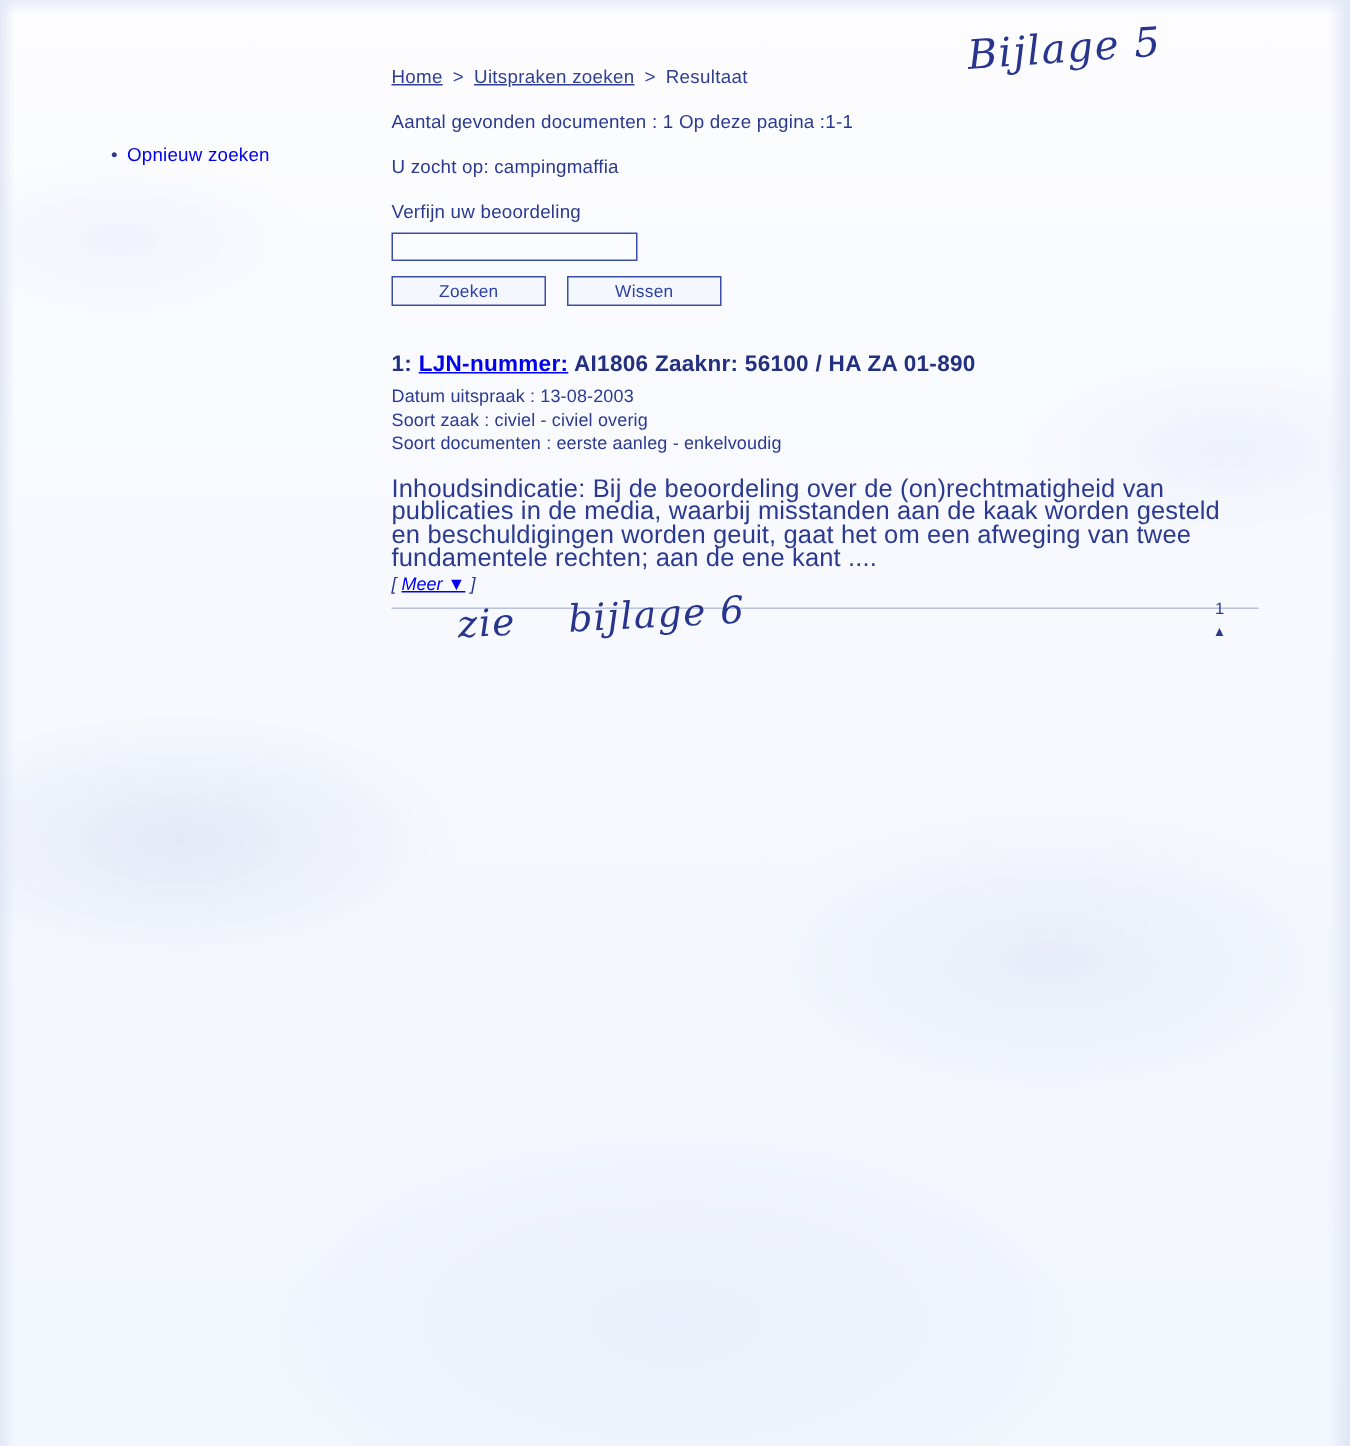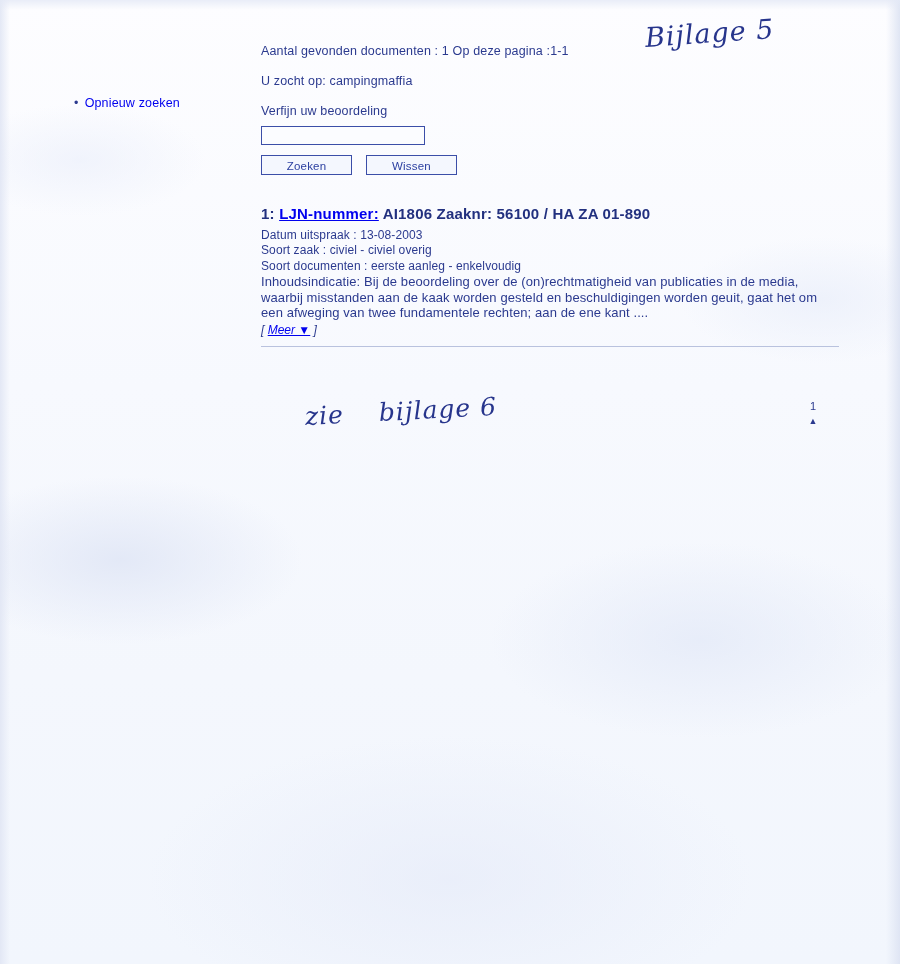--- a/index.html
+++ b/index.html
@@ -95,21 +95,21 @@
     color: #2b3a8f;
     padding: 1px 3px;
     outline: none;
   }
   .btn-row {
     margin-top: 10px;
     display: flex;
     gap: 14px;
   }
   .btn {
-    width: 91px;
+    width: 103px;
     height: 20px;
     box-sizing: border-box;
     border: 1px solid #3b4ea8;
     background: #f4f7fe;
     color: #2b3fa0;
     font-family: "Liberation Sans", sans-serif;
     font-size: 11.5px;
     letter-spacing: 0.2px;
     text-align: center;
     line-height: 18px;
@@ -130,21 +130,22 @@
   .result-title .ljn-link {
     text-decoration: underline;
   }
   .meta {
     font-size: 12px;
     line-height: 15.5px;
     letter-spacing: 0.1px;
     color: #2b3a8f;
   }
   .abstract {
-    font-size: 13px;
+    margin-top: 14px;
+    font-size: 17px;
     line-height: 15.5px;
     letter-spacing: 0.1px;
     color: #2b3a8f;
     width: 560px;
   }
   .more {
     margin-top: 2px;
     font-size: 12px;
     color: #2b3a8f;
     font-style: italic;
@@ -232,20 +233,27 @@
   <div class="scan-edge-top"></div>
 
   <div class="side-nav">
     <span class="bullet">•</span>
     <a class="nav-link" href="#">Opnieuw zoeken</a>
   </div>
 
   <div class="content">
 
     
+    <div class="breadcrumb">
+      <a href="#">Home</a>
+      <span class="sep">&gt;</span>
+      <a href="#">Uitspraken zoeken</a>
+      <span class="sep">&gt;</span>
+      <span class="current">Resultaat</span>
+    </div>
 
     
     <div class="line">Aantal gevonden documenten : 1 Op deze pagina :1-1</div>
     <div class="line">U zocht op: campingmaffia</div>
 
     
     <div class="refine-label">Verfijn uw beoordeling</div>
     <input class="search-input" type="text" value="" style="">
     <div class="btn-row">
       <button class="btn">Zoeken</button>

